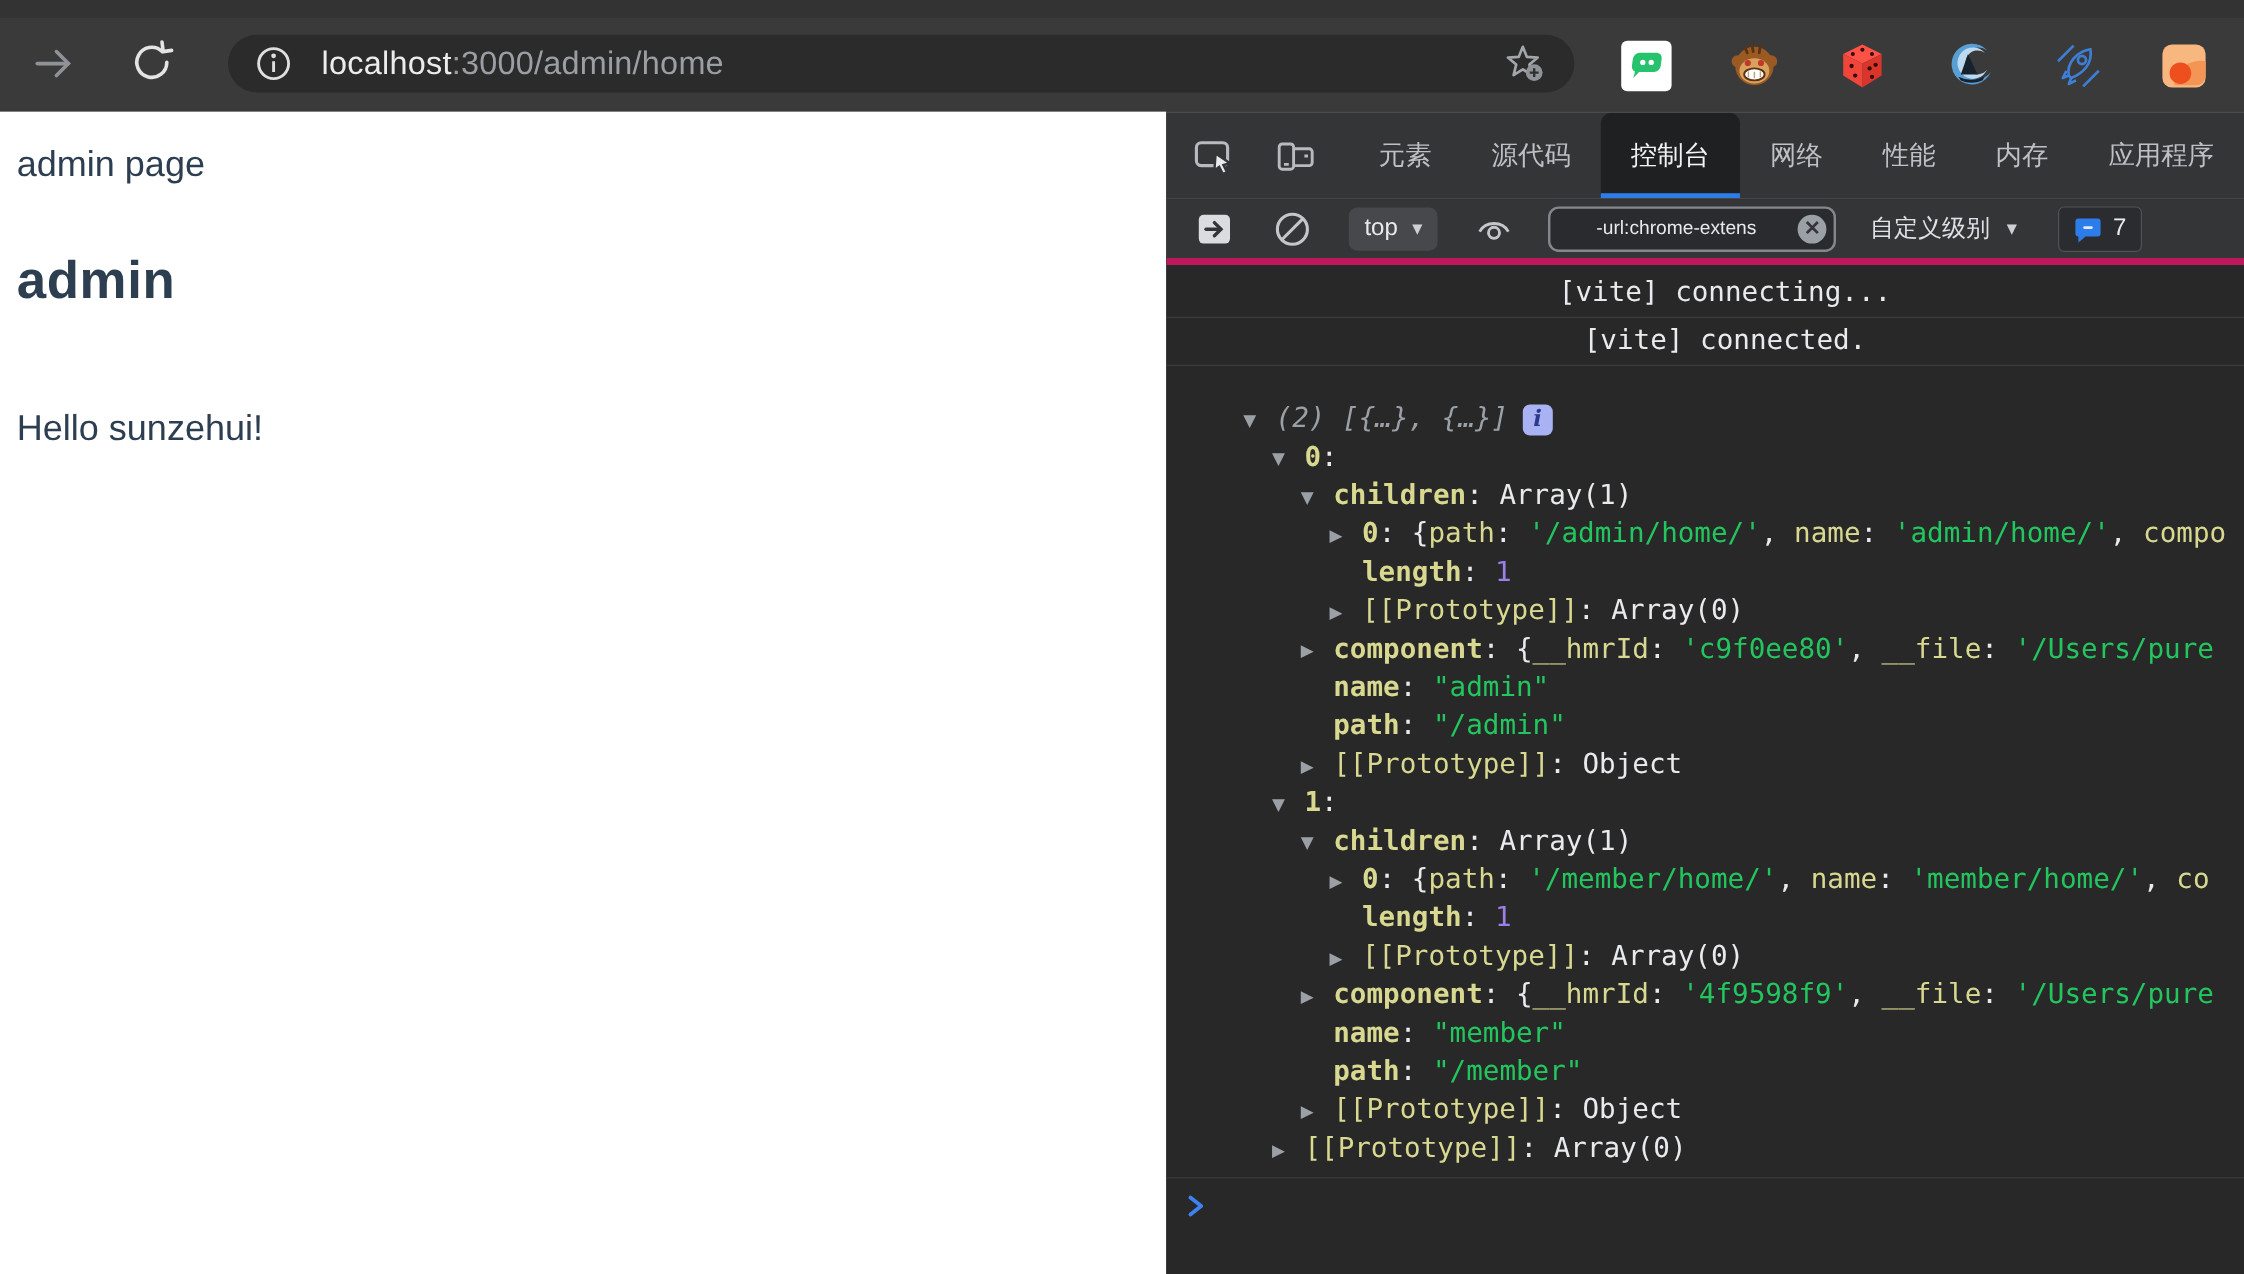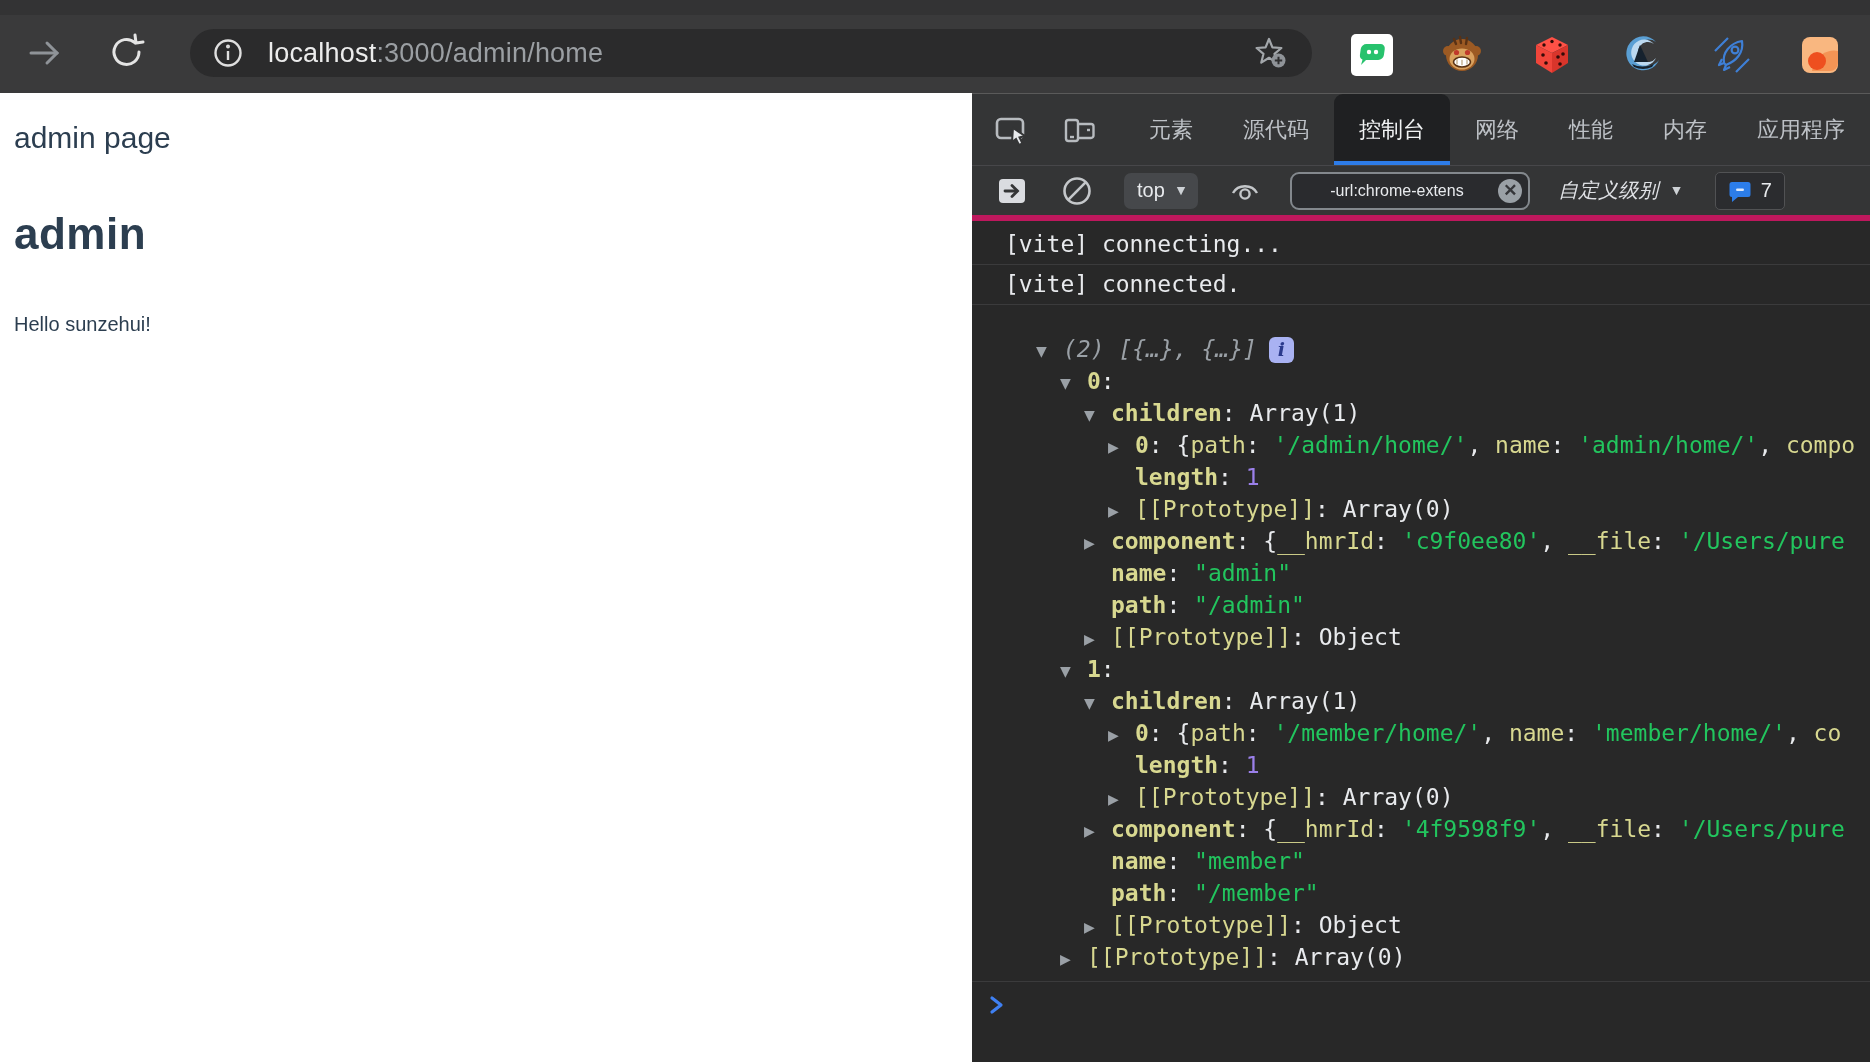--- a/index.html
+++ b/index.html
@@ -21,21 +21,21 @@
   .url-star { margin-left:auto; display:flex; }
 
   .extensions { position:absolute; right:26px; top:33px; display:flex; align-items:center; gap:46px; }
   .ext { width:44px; height:44px; display:flex; align-items:center; justify-content:center; background:none; border:0; cursor:pointer; }
 
   
   .page { position:absolute; left:0; top:93px; width:972px; height:969px; background:#ffffff;
           padding:28px 20px 0 14px; color:#2c3e50; }
   .page-sub { font-size:30px; font-weight:400; }
   .page-h1 { font-size:44px; font-weight:700; margin-top:54px; letter-spacing:0.5px; }
-  .page-p  { font-size:20px; font-weight:400; margin-top:54px; }
+  .page-p  { font-size:30px; font-weight:400; margin-top:82px; }
 
   
   .devtools { position:absolute; left:972px; top:93px; width:898px; height:969px; background:#282828;
               border-top:1px solid #5a5a5a; display:flex; flex-direction:column; overflow:hidden; }
 
   .tabbar { height:72px; flex:0 0 72px; background:#343536; display:flex; align-items:center;
             border-bottom:1px solid #47474a; }
   .ticon { margin-left:22px; display:flex; background:none; border:0; cursor:pointer; }
   .ticon + .ticon { margin-left:32px; }
   .tabs { display:flex; align-self:stretch; margin-left:26px; }
@@ -53,28 +53,28 @@
   .caret { font-size:11px; color:#cdd1d5; font-family:"DejaVu Sans", sans-serif; }
   .eyeb { margin-left:30px; }
   .clearb { margin-left:32px; }
   .filter { margin-left:28px; width:240px; height:38px; border:2px solid #83888d; border-radius:9px;
             background:#2a2b2e; display:flex; align-items:center; padding:0 6px 0 10px; }
   .filter input { flex:1; min-width:0; background:transparent; border:0; outline:none; color:#e8eaed;
                   font-size:16px; font-family:"Liberation Sans", sans-serif;margin-left:28px; }
   .filter-x { flex:0 0 24px; width:24px; height:24px; border-radius:50%; background:#9aa0a6; color:#35363a;
               font-size:17px; line-height:24px; text-align:center; border:0; cursor:pointer; font-weight:700; }
   .levels { margin-left:28px; display:flex; align-items:center; gap:14px; font-size:20px; color:#dfe1e5;
-            background:none; border:0; cursor:pointer; font-family:"Liberation Sans", sans-serif; white-space:nowrap;font-style:italic; }
+            background:none; border:0; cursor:pointer; font-family:"Liberation Sans", sans-serif; white-space:nowrap; }
   .issues { margin-left:34px; height:38px; padding:0 12px; border-radius:5px; background:#2b2c2f;
             border:1px solid #515254; display:flex; align-items:center; gap:9px; cursor:pointer; }
   .issues-count { font-size:20px; color:#e8eaed; }
 
   .console { flex:1; background:#282828; font-family:"DejaVu Sans Mono", monospace; font-size:23px;
              color:#e8eaed; padding-top:4px; overflow:hidden; }
-  .crow { height:40px; line-height:39px; padding-left:33px; border-bottom:1px solid #3b3b3c; white-space:nowrap; }
+  .crow { height:40px; line-height:39px; padding-left:33px; border-bottom:1px solid #3b3b3c; white-space:nowrap;text-align:center; }
   .tree { padding-top:28px; }
   .trow { height:32px; line-height:32px; white-space:nowrap; }
   .arrow { display:inline-block; width:27px; font-size:14px; color:#9aa0a6;
            font-family:"DejaVu Sans", sans-serif; vertical-align:1px; cursor:pointer; }
   .sg-it { color:#9aa0a6; font-style:italic; }
   .sg-k  { color:#d8d890; font-weight:bold; }
   .sg-kp { color:#d8d890; }
   .sg-s  { color:#22c55e; }
   .sg-n  { color:#9b80ea; }
   .sg-p  { color:#e8eaed; }

